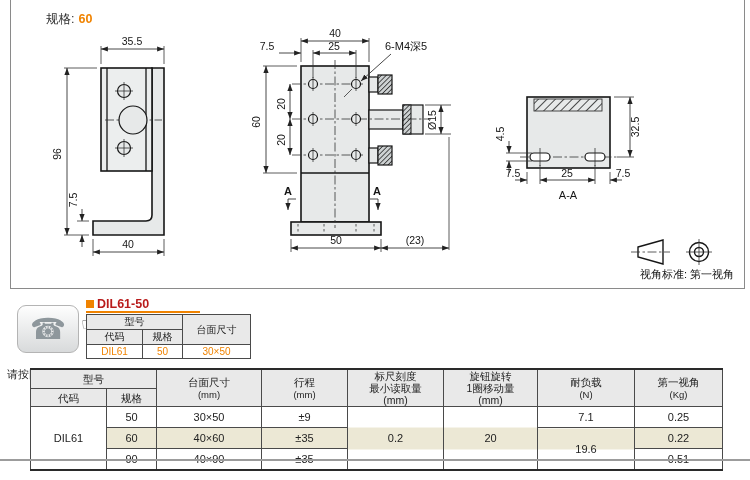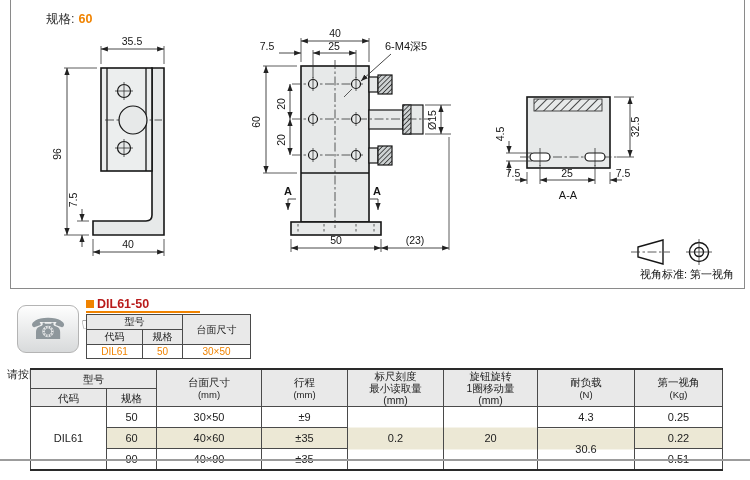--- a/index.html
+++ b/index.html
@@ -327,28 +327,28 @@
       <th>代码</th>
       <th>规格</th>
     </tr>
     <tr>
       <td rowspan="3" class="orange">DIL61</td>
       <td class="orange">50</td>
       <td>30×50</td>
       <td>±9</td>
       <td rowspan="3" class="band3">0.2</td>
       <td rowspan="3" class="band3">20</td>
-      <td>4.3</td>
+      <td>7.1</td>
       <td>0.25</td>
     </tr>
     <tr>
       <td class="orange hl">60</td>
       <td class="hl">40×60</td>
       <td class="hl">±35</td>
-      <td rowspan="2" class="band2">30.6</td>
+      <td rowspan="2" class="band2">19.6</td>
       <td class="hl">0.22</td>
     </tr>
     <tr>
       <td class="orange">90</td>
       <td>40×90</td>
       <td>±35</td>
       <td>0.51</td>
     </tr>
   </tbody>
     </table>

